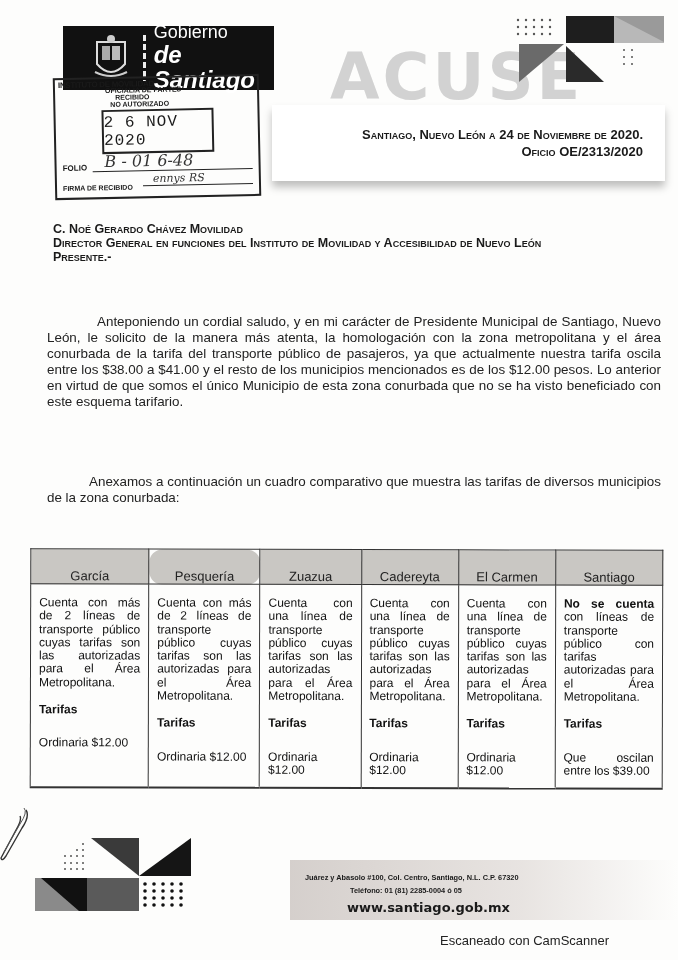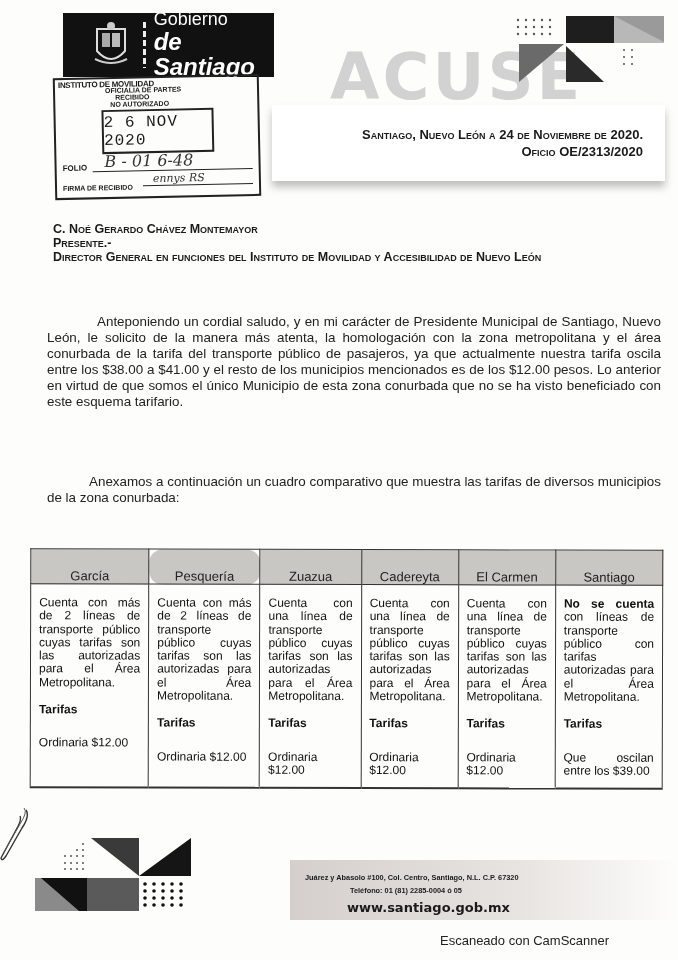--- a/index.html
+++ b/index.html
@@ -2,21 +2,21 @@
 <html><head>
   <meta charset="utf-8">
   <style>
     * { box-sizing: border-box; margin: 0; padding: 0; }
     html, body { width: 678px; height: 960px; background: #fff; overflow: hidden; }
     body { position: relative; font-family: "Liberation Sans", sans-serif; color: #1a1a1a; }
 
     .page { position: absolute; left: 0; top: 0; width: 678px; height: 960px; background: #fdfdfc; }
 
     
-    .logo { position: absolute; left: 63px; top: 13px; width: 211px; height: 64px; background: #111; display: flex; align-items: center; }
+    .logo { position: absolute; left: 63px; top: 26px; width: 211px; height: 64px; background: #111; display: flex; align-items: center; }
     .crest { width: 36px; height: 48px; margin-left: 30px; position: relative; }
     .crest svg { width: 36px; height: 48px; }
     .logo-divider { width: 3px; height: 46px; margin-left: 14px; background: repeating-linear-gradient(#eee 0 6px, transparent 6px 9px); }
     .logo-text { margin-left: 8px; color: #fff; line-height: 1.05; }
     .logo-text .l1 { font-size: 18px; font-weight: normal; }
     .logo-text .l2 { font-size: 24px; font-weight: bold; font-style: italic; }
 
     
     .stamp { position: absolute; left: 54px; top: 76px; width: 206px; height: 122px; border: 2px solid #222; transform: rotate(-1.2deg); background: transparent; }
     .stamp .inst { position: absolute; left: 3px; top: 1px; font-size: 8px; font-weight: bold; letter-spacing: -0.3px; }
@@ -136,23 +136,23 @@
     <div>020.</div>
     <div>020</div>
   </div>
 
   <div class="dateblock">
     <div class="l1">Santiago, Nuevo León a 24 de Noviembre de 2020.</div>
     <div class="l2">Oficio OE/2313/2020</div>
   </div>
 
   <div class="addr">
-    <div>C. Noé Gerardo Chávez Montemayor</div>
+    <div>C. Noé Gerardo Chávez Movilidad</div>
+    <div>Director General en funciones del Instituto de Movilidad y Accesibilidad de Nuevo León</div>
     <div>Presente.-</div>
-    <div>Director General en funciones del Instituto de Movilidad y Accesibilidad de Nuevo León</div>
   </div>
 
   <p class="para p1">Anteponiendo un cordial saludo, y en mi carácter de Presidente Municipal de Santiago, Nuevo León, le solicito de la manera más atenta, la homologación con la zona metropolitana y el área conurbada de la tarifa del transporte público de pasajeros, ya que actualmente nuestra tarifa oscila entre los $38.00 a $41.00 y el resto de los municipios mencionados es de los $12.00 pesos. Lo anterior en virtud de que somos el único Municipio de esta zona conurbada que no se ha visto beneficiado con este esquema tarifario.</p>
   <p class="para p2">Anexamos a continuación un cuadro comparativo que muestra las tarifas de diversos municipios de la zona conurbada:</p>
 
   <table class="tbl">
     <thead>
       <tr>
         <th class="col-1">García</th>
         <th class="col-2">Pesquería</th>

